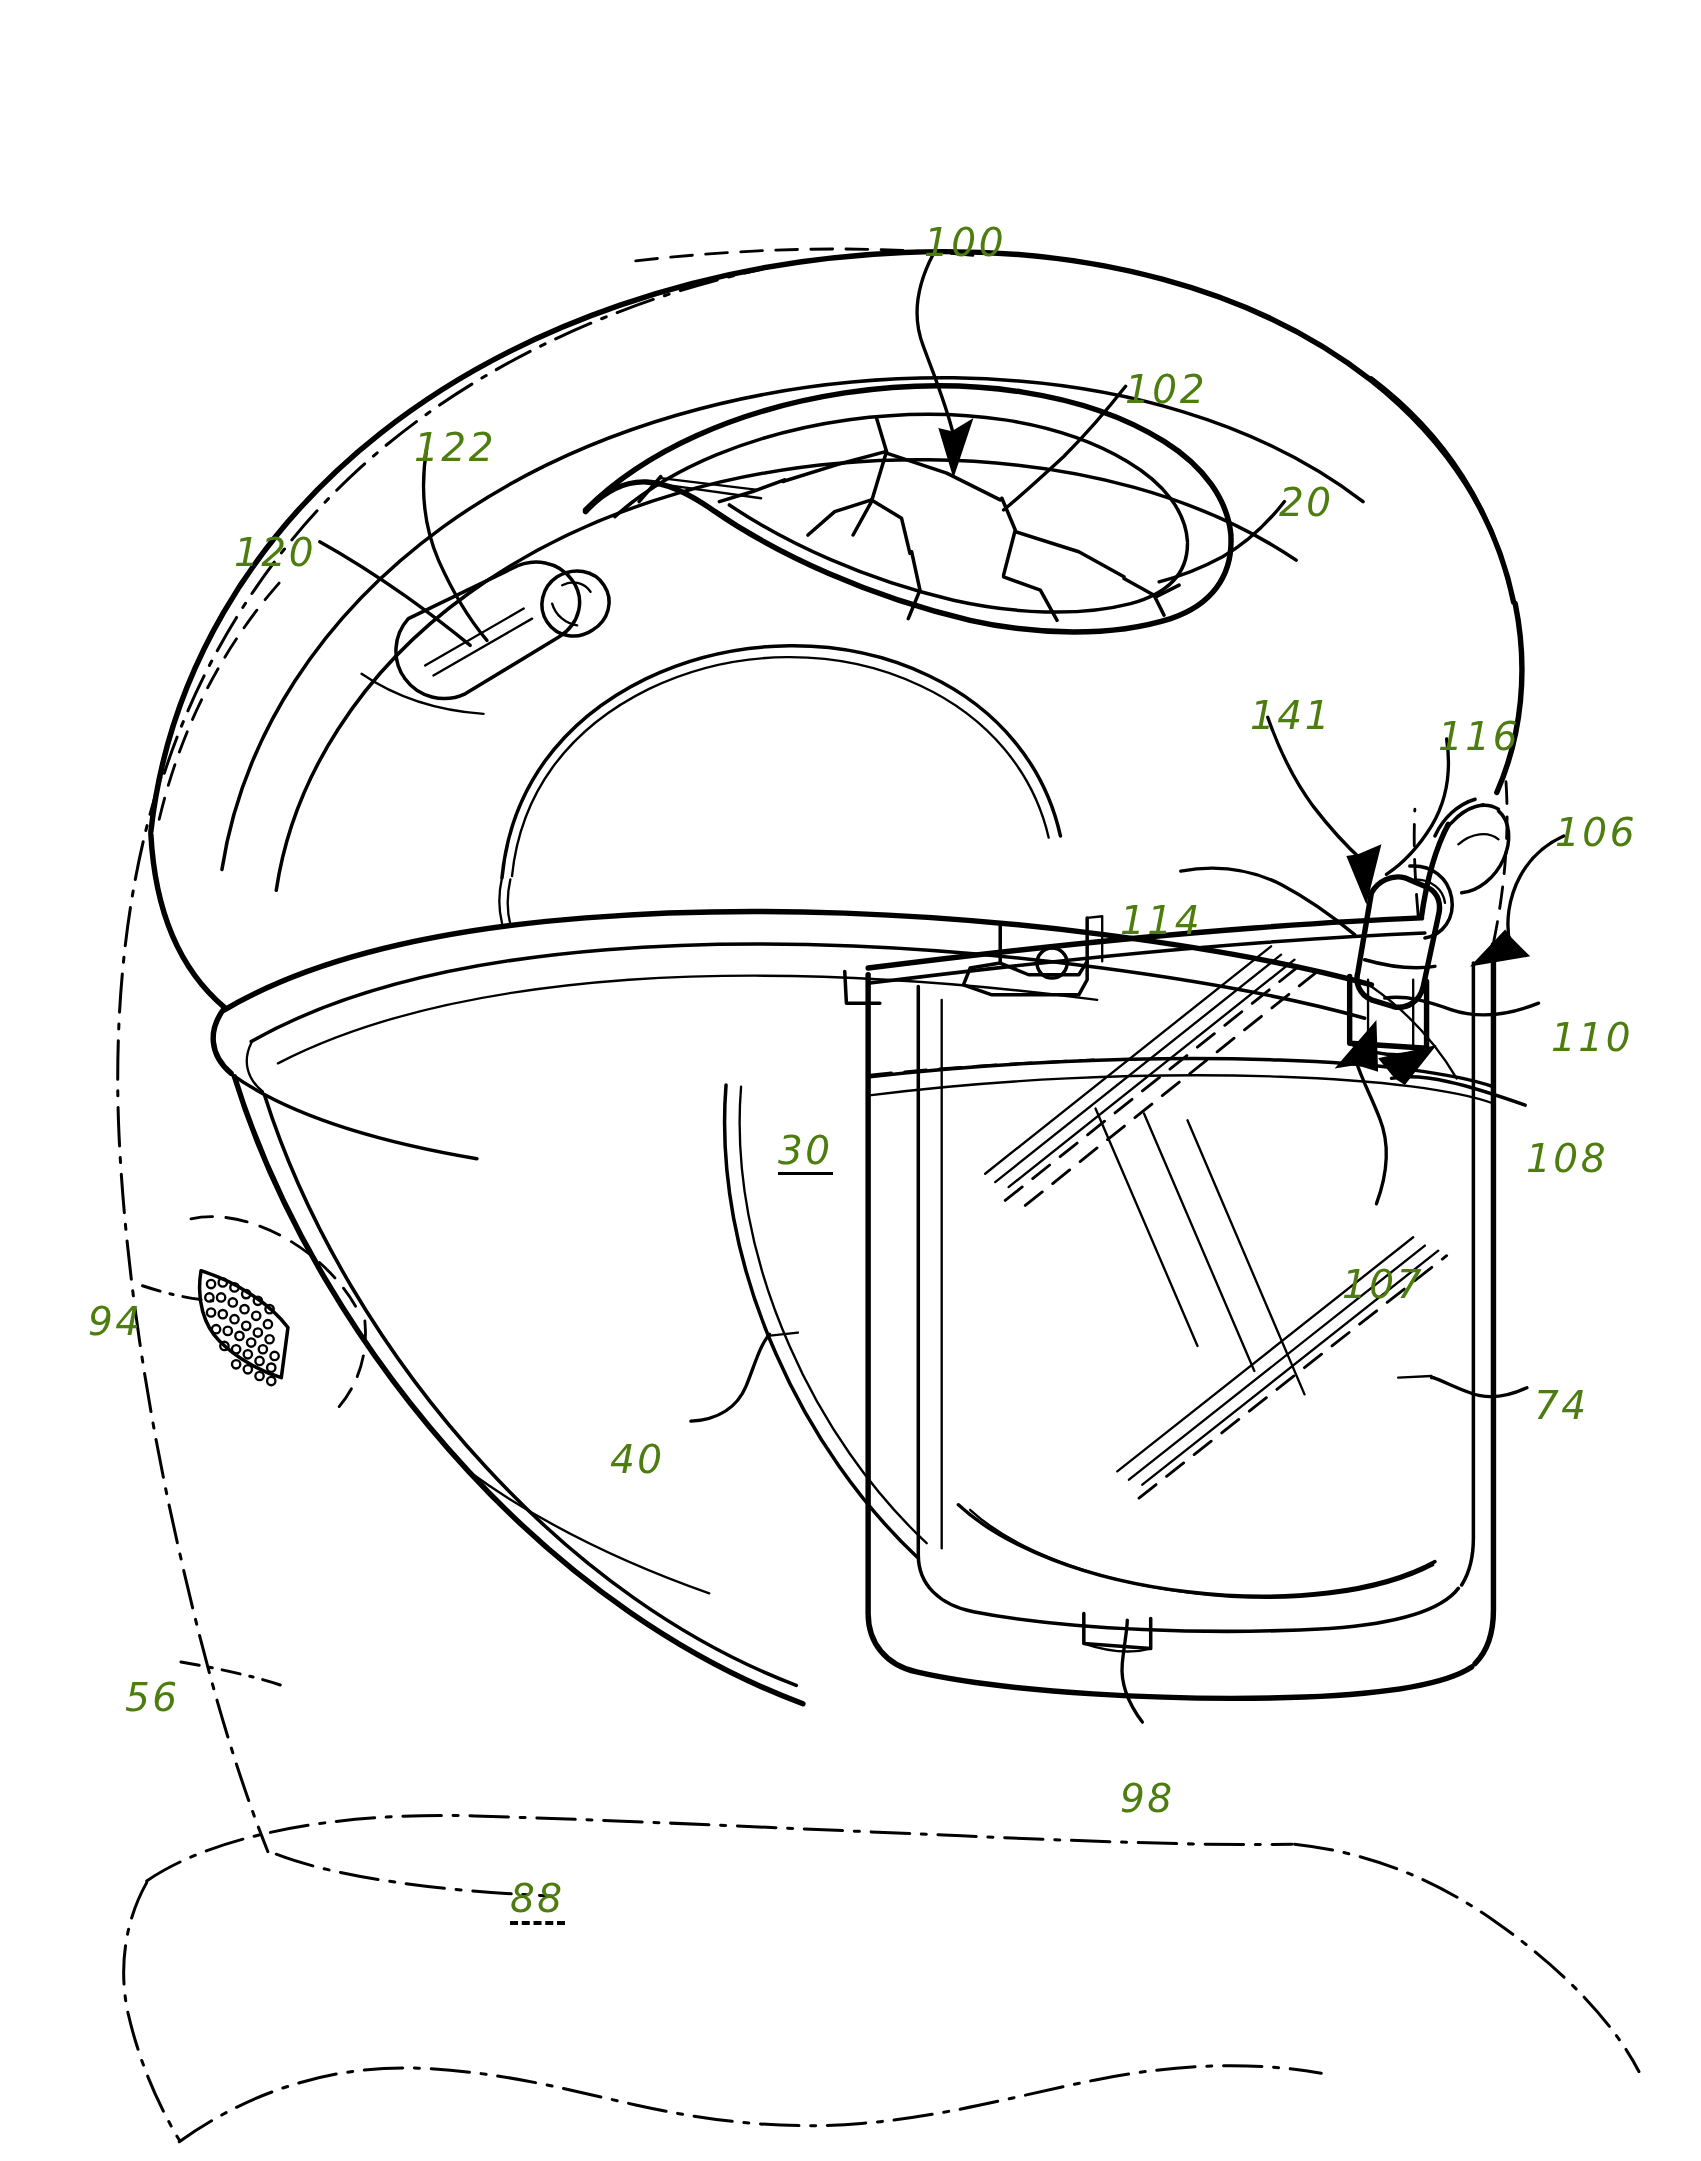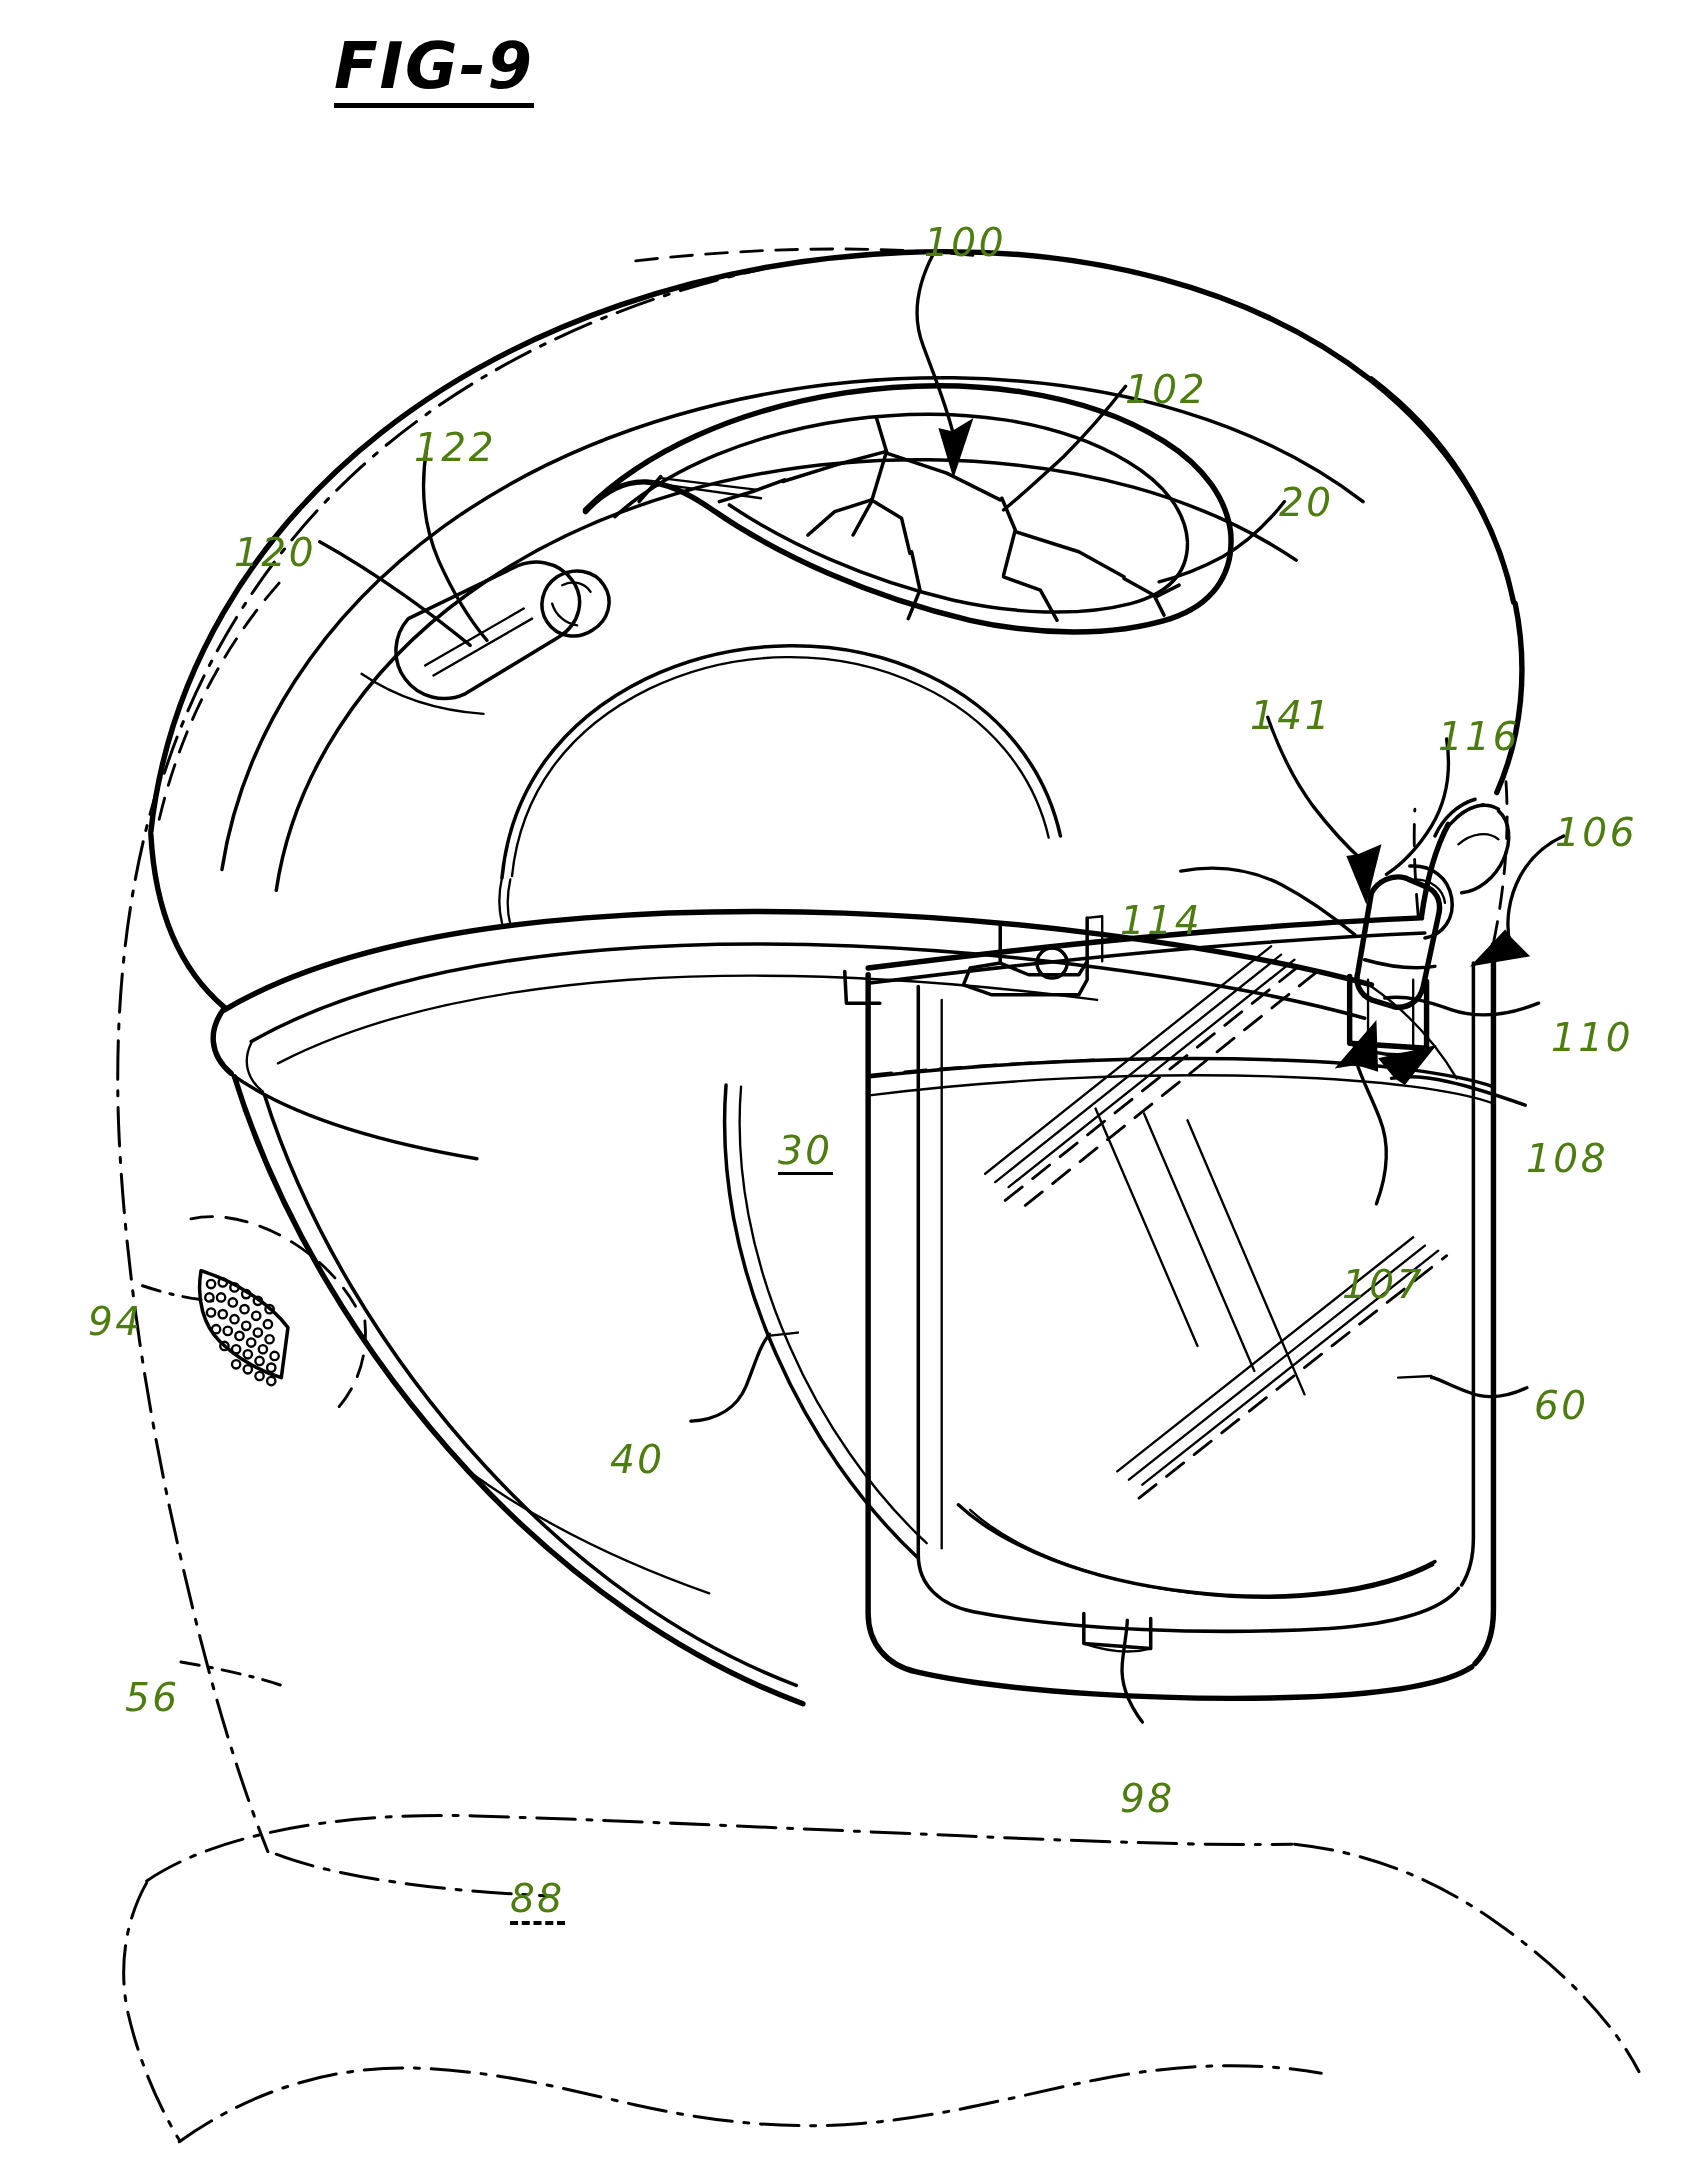--- a/index.html
+++ b/index.html
@@ -58,21 +58,20 @@
   .numeral.u-dashed {
     border-bottom: 4.2px dashed #000;
     padding-bottom: 2.5px;
   }
 </style>
 </head>
 <body>
 
 <div id="sheet">
 
-  <div class="fig-title">FIG-9</div>
 
   <svg viewBox="0 0 2035 2585" xmlns="http://www.w3.org/2000/svg">
     <defs>
       <style>
         .ln  { fill:none; stroke:#000; stroke-width:4.2; stroke-linecap:round; stroke-linejoin:round; }
         .lnT { fill:none; stroke:#000; stroke-width:2.8; stroke-linecap:round; stroke-linejoin:round; }
         .lnH { fill:none; stroke:#000; stroke-width:6.5; stroke-linecap:round; stroke-linejoin:round; }
         .lnX { fill:none; stroke:#000; stroke-width:8.5; stroke-linecap:round; stroke-linejoin:round; }
         .ph  { fill:none; stroke:#000; stroke-width:3.6; stroke-linecap:round;
                stroke-dasharray: 46 14 6 14; }
@@ -377,21 +376,21 @@
   <div class="numeral" style="left:1279px; top:456px;">20</div>
   <div class="numeral" style="left:414px;  top:401px;">122</div>
   <div class="numeral" style="left:234px;  top:506px;">120</div>
   <div class="numeral" style="left:1250px; top:669px;">141</div>
   <div class="numeral" style="left:1438px; top:690px;text-align:right;">116</div>
   <div class="numeral" style="left:1555px; top:786px;">106</div>
   <div class="numeral" style="left:1120px; top:874px;">114</div>
   <div class="numeral" style="left:1551px; top:991px;">110</div>
   <div class="numeral" style="left:1526px; top:1112px;">108</div>
   <div class="numeral" style="left:1342px; top:1238px;">107</div>
-  <div class="numeral" style="left:1534px; top:1359px;">60</div>
+  <div class="numeral" style="left:1534px; top:1359px;">74</div>
   <div class="numeral u-solid" style="left:778px;  top:1104px;">30</div>
   <div class="numeral" style="left:88px;  top:1275px;">94</div>
   <div class="numeral" style="left:610px;  top:1413px;">40</div>
   <div class="numeral" style="left:125px;  top:1651px;">56</div>
   <div class="numeral" style="left:1120px; top:1752px;">98</div>
   <div class="numeral u-dashed" style="left:510px;  top:1852px;">88</div>
 
 </div>
 
 

